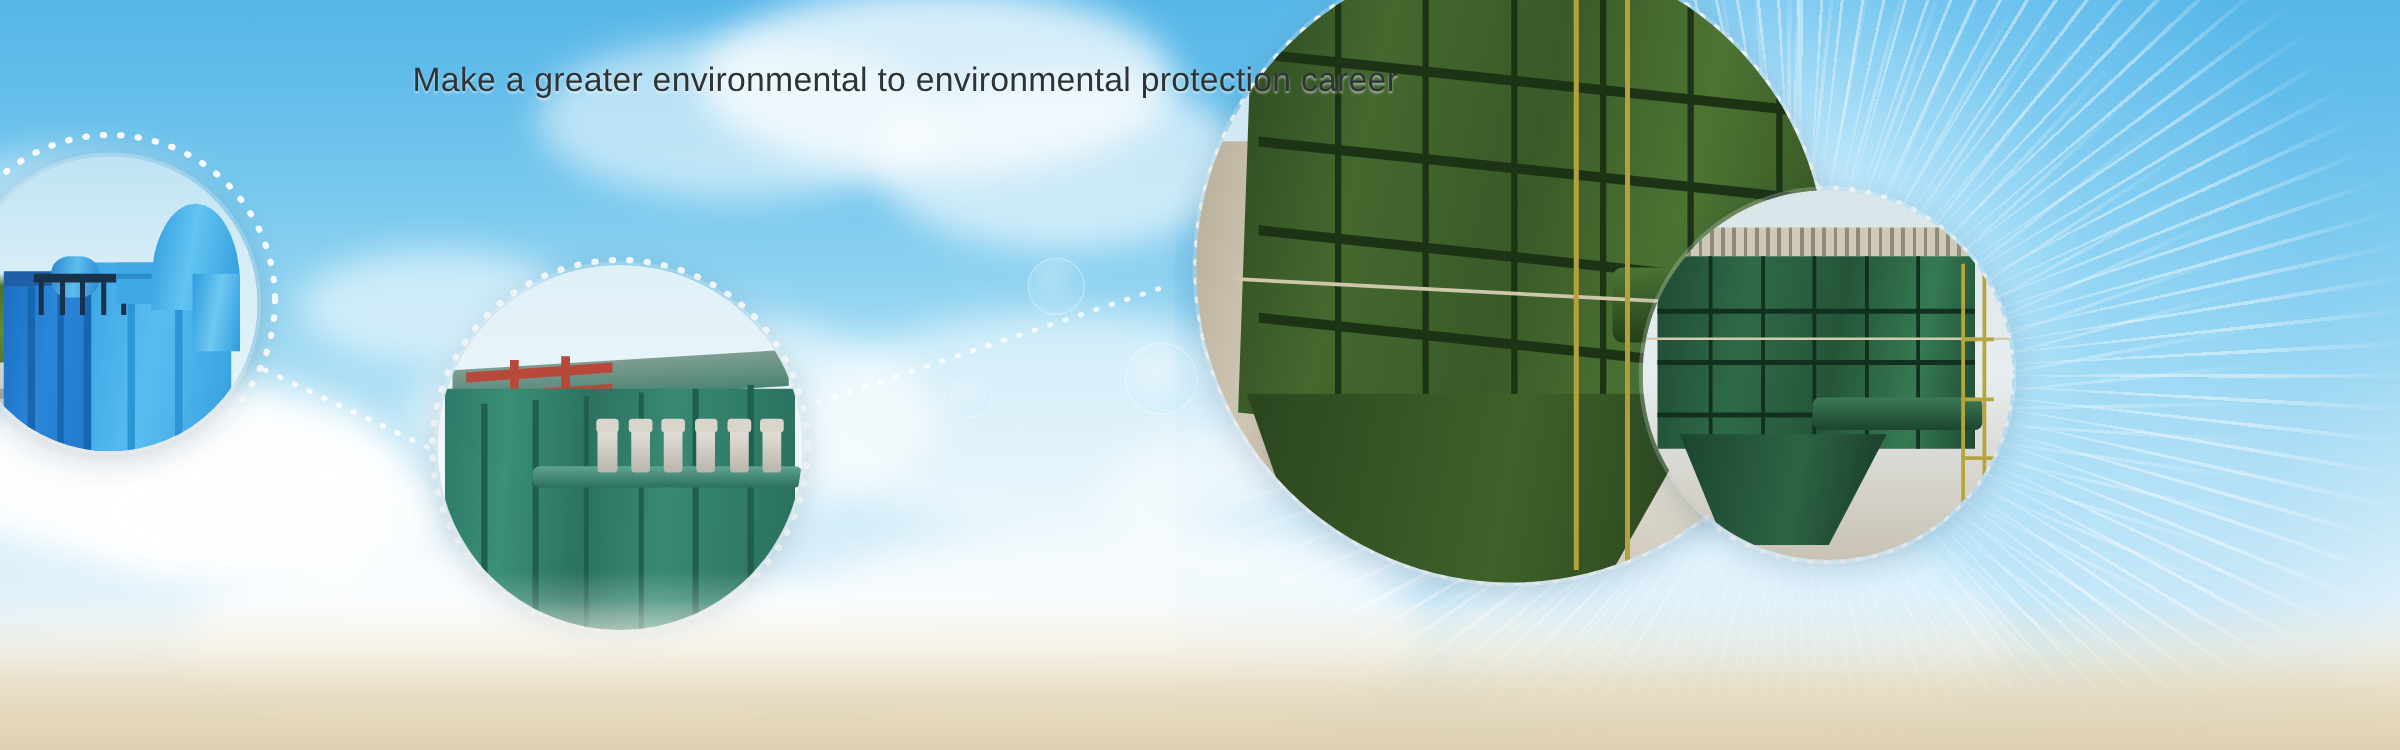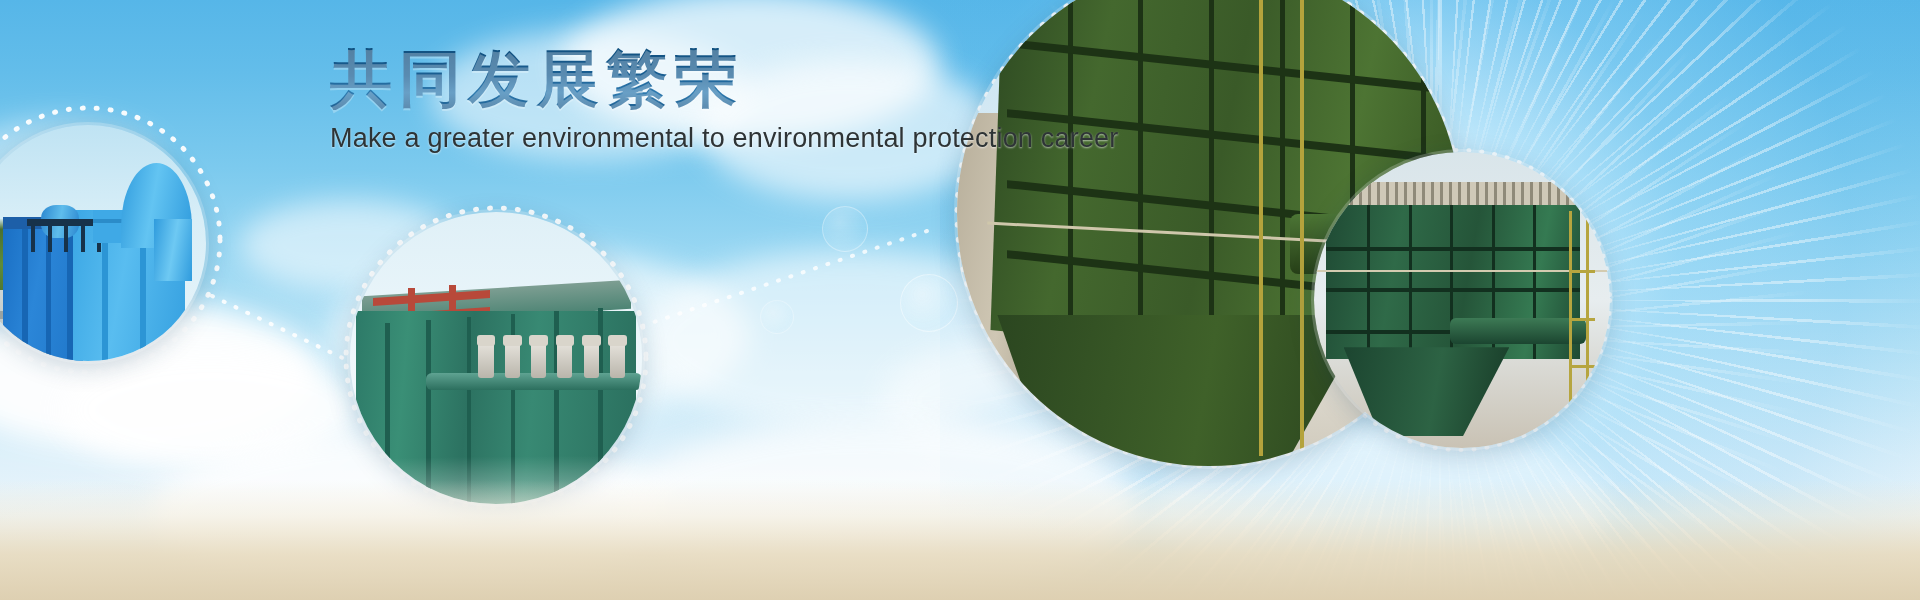--- a/index.html
+++ b/index.html
@@ -359,17 +359,16 @@
       <div class="ladder" style="left:86%;top:40%;width:9%;height:3px"></div>
       <div class="ladder" style="left:86%;top:56%;width:9%;height:3px"></div>
       <div class="ladder" style="left:86%;top:72%;width:9%;height:3px"></div>
     </div>
   </div>
 
   <div class="ground-haze"></div>
   <div class="ground"></div>
 
   <div class="copy">
-    <h1 class="headline">共同发展繁荣</h1>
     <p class="tagline">Make a greater environmental to environmental protection career</p>
   </div>
 
 </div>
 
 </body></html>

